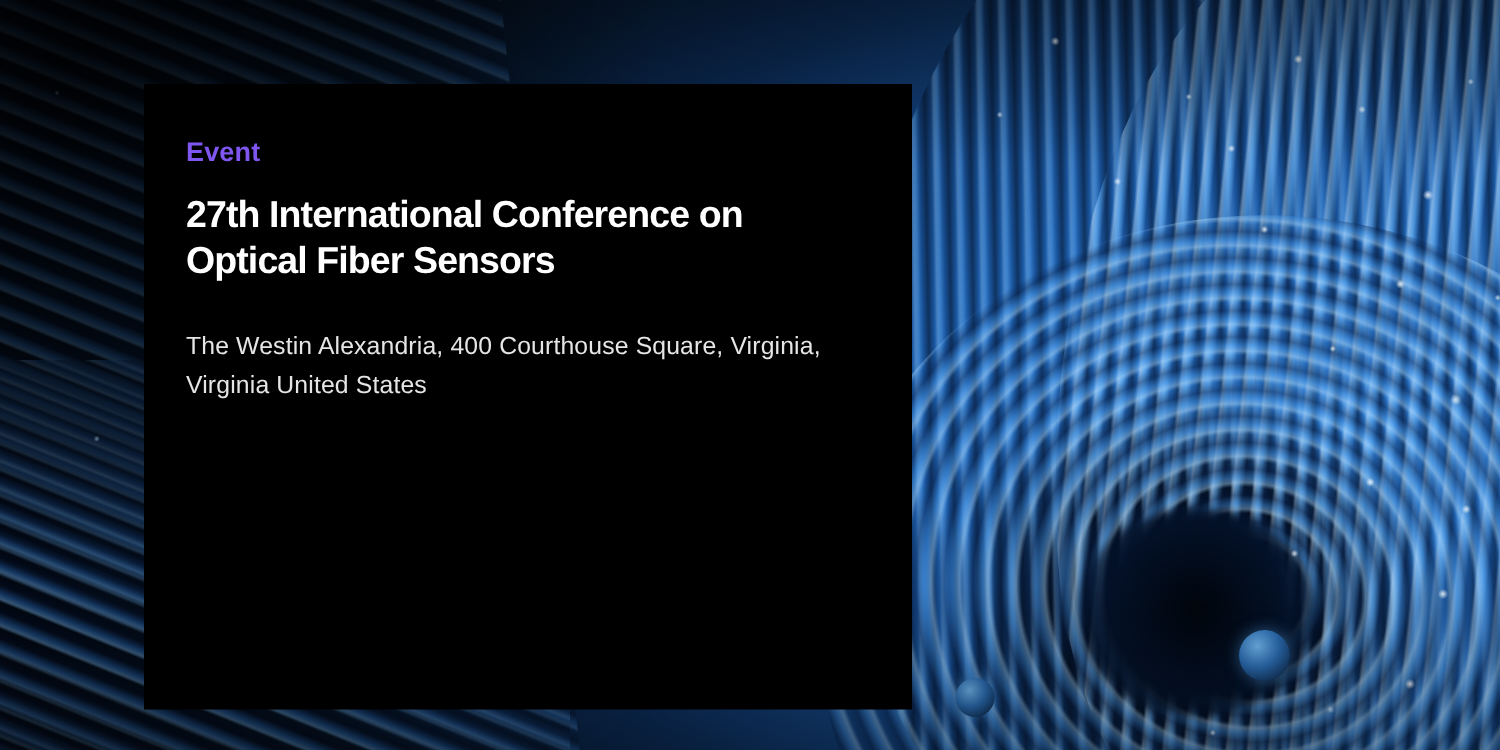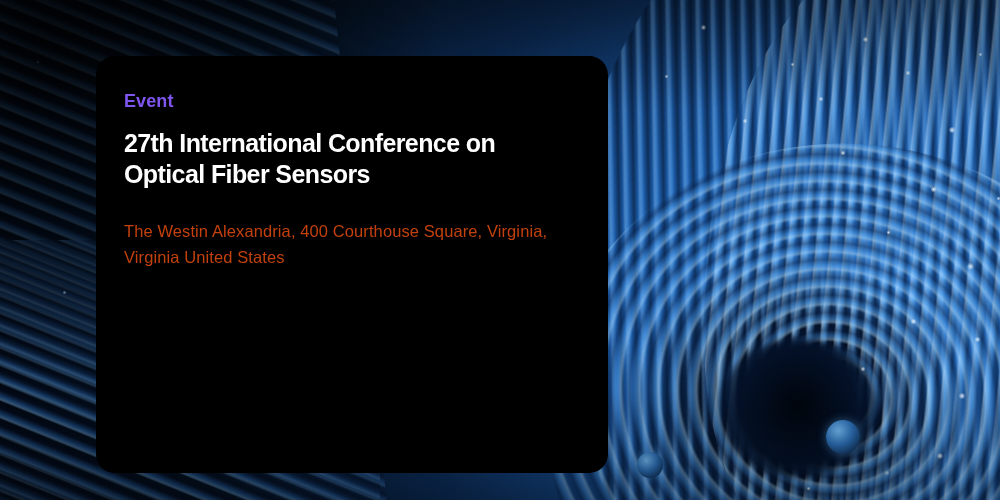--- a/index.html
+++ b/index.html
@@ -190,21 +190,20 @@
   
   .panel {
     position: absolute;
     left: 96px;
     top: 56px;
     width: 512px;
     height: 417px;
     background: #000000;
     box-sizing: border-box;
     padding: 36px 14px 0 28px;
-    border-radius: 19px;
   }
 
   .eyebrow {
     font-size: 18px;
     font-weight: bold;
     letter-spacing: .1px;
     color: #7f56f0;
     margin: 0 0 16px 0;
     line-height: 1.1;
   }
@@ -223,21 +222,21 @@
     letter-spacing: .15px;
     color: #f2f2f4;
     margin: 0 0 40px 0;
     line-height: 1.3;
   }
   .event-location {
     font-size: 16.5px;
     font-weight: normal;
     letter-spacing: .1px;
     line-height: 1.55;
-    color: #c2410c;
+    color: #e5e5e5;
     margin: 0;
     max-width: 448px;
   }
 </style>
 </head>
 <body>
 
 <div id="stage">
 
   <div class="bg-art">

